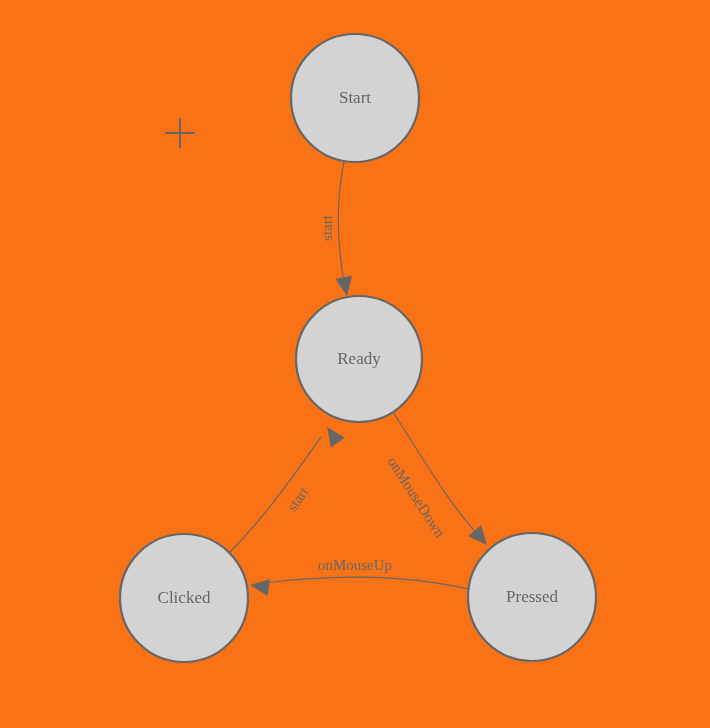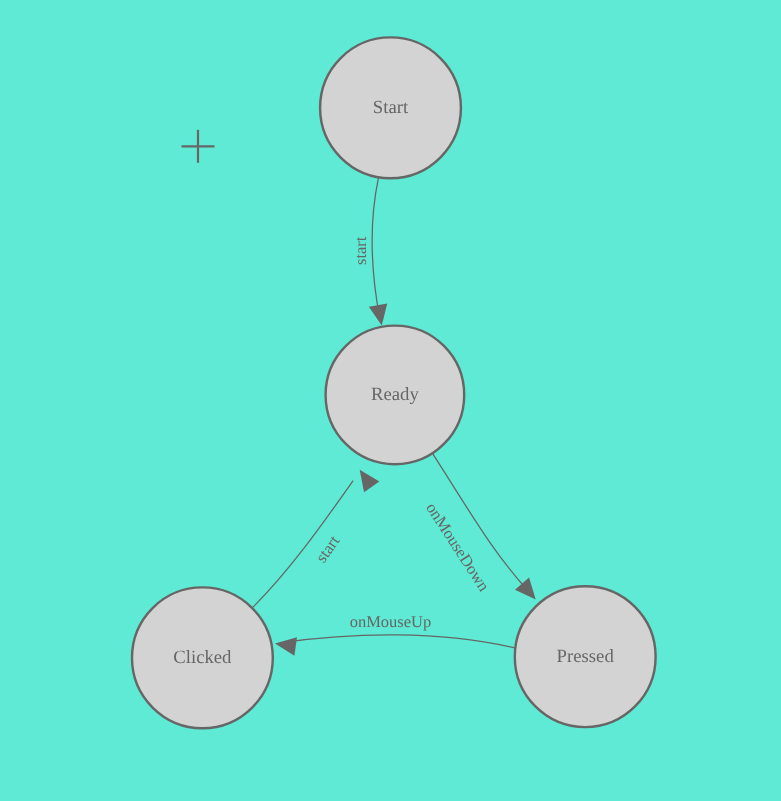--- a/index.html
+++ b/index.html
@@ -11,21 +11,21 @@
   body {
     width: 710px;
     height: 728px;
     overflow: hidden;
     font-family: "Liberation Serif", "DejaVu Serif", serif;
   }
   #canvas {
     position: relative;
     width: 710px;
     height: 728px;
-    background: #5eead4;
+    background: #f97316;
   }
   #diagram-svg {
     position: absolute;
     top: 0;
     left: 0;
     width: 710px;
     height: 728px;
     display: block;
   }
   .node-circle {

